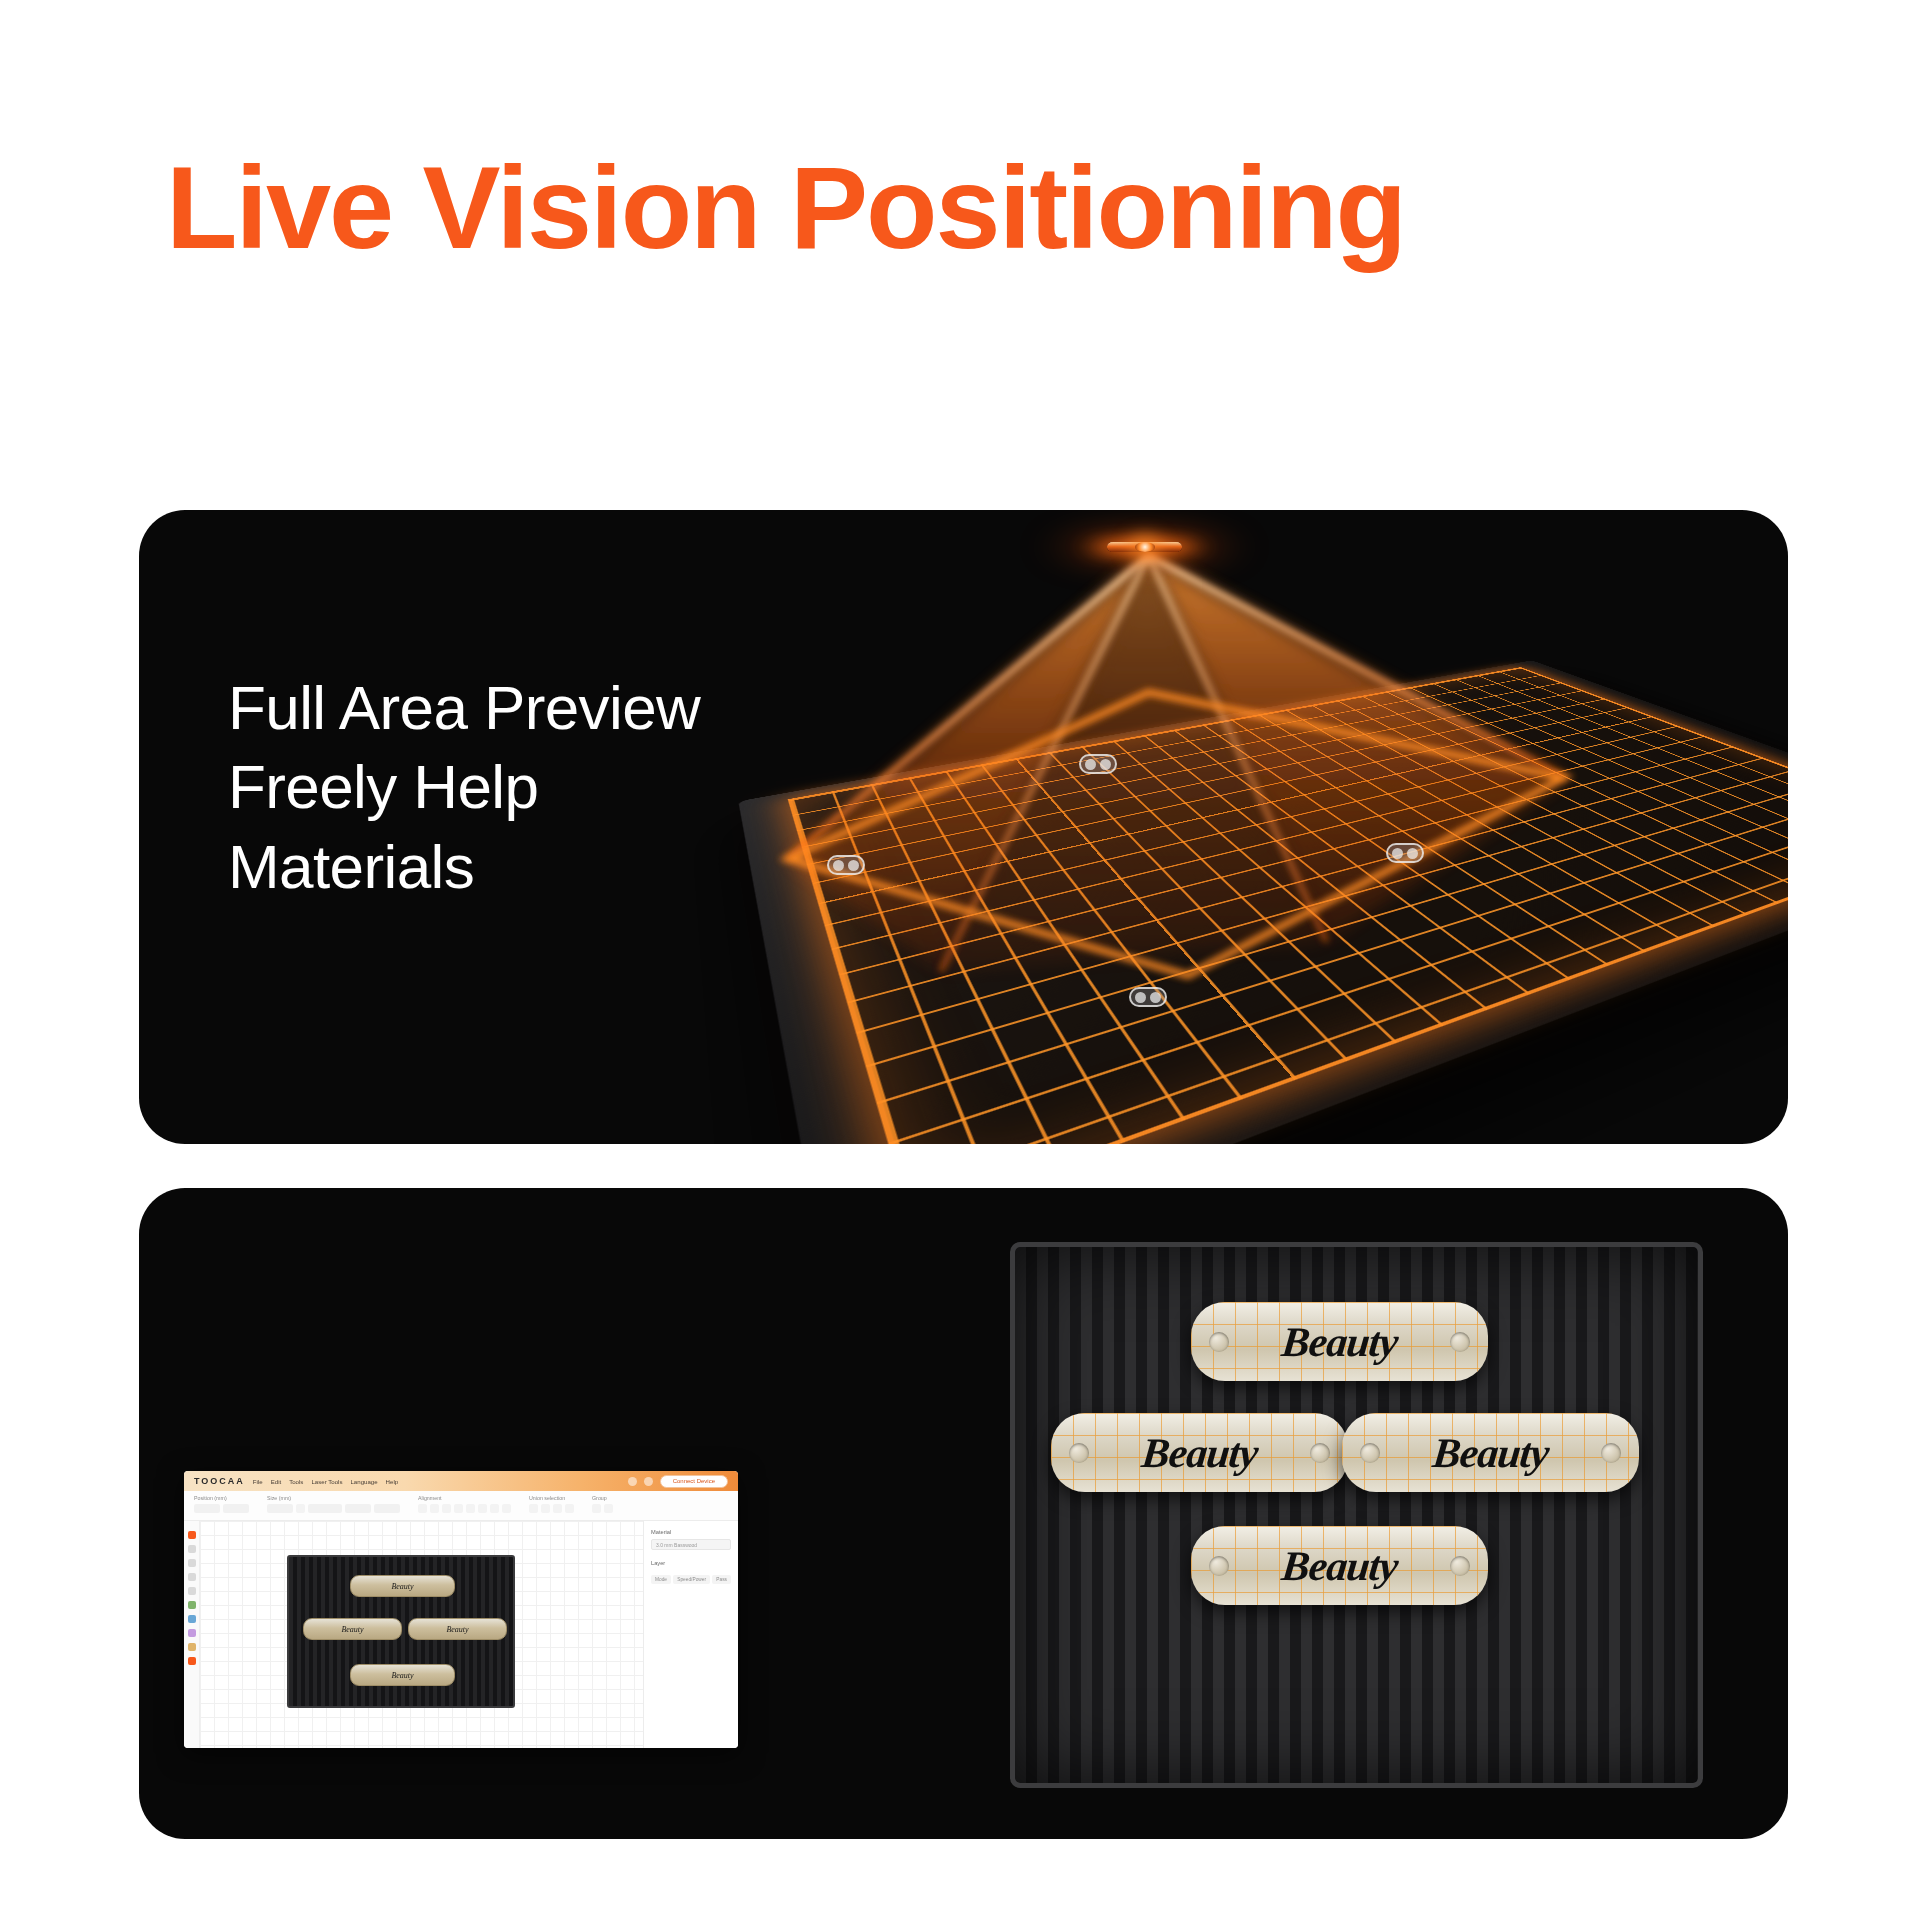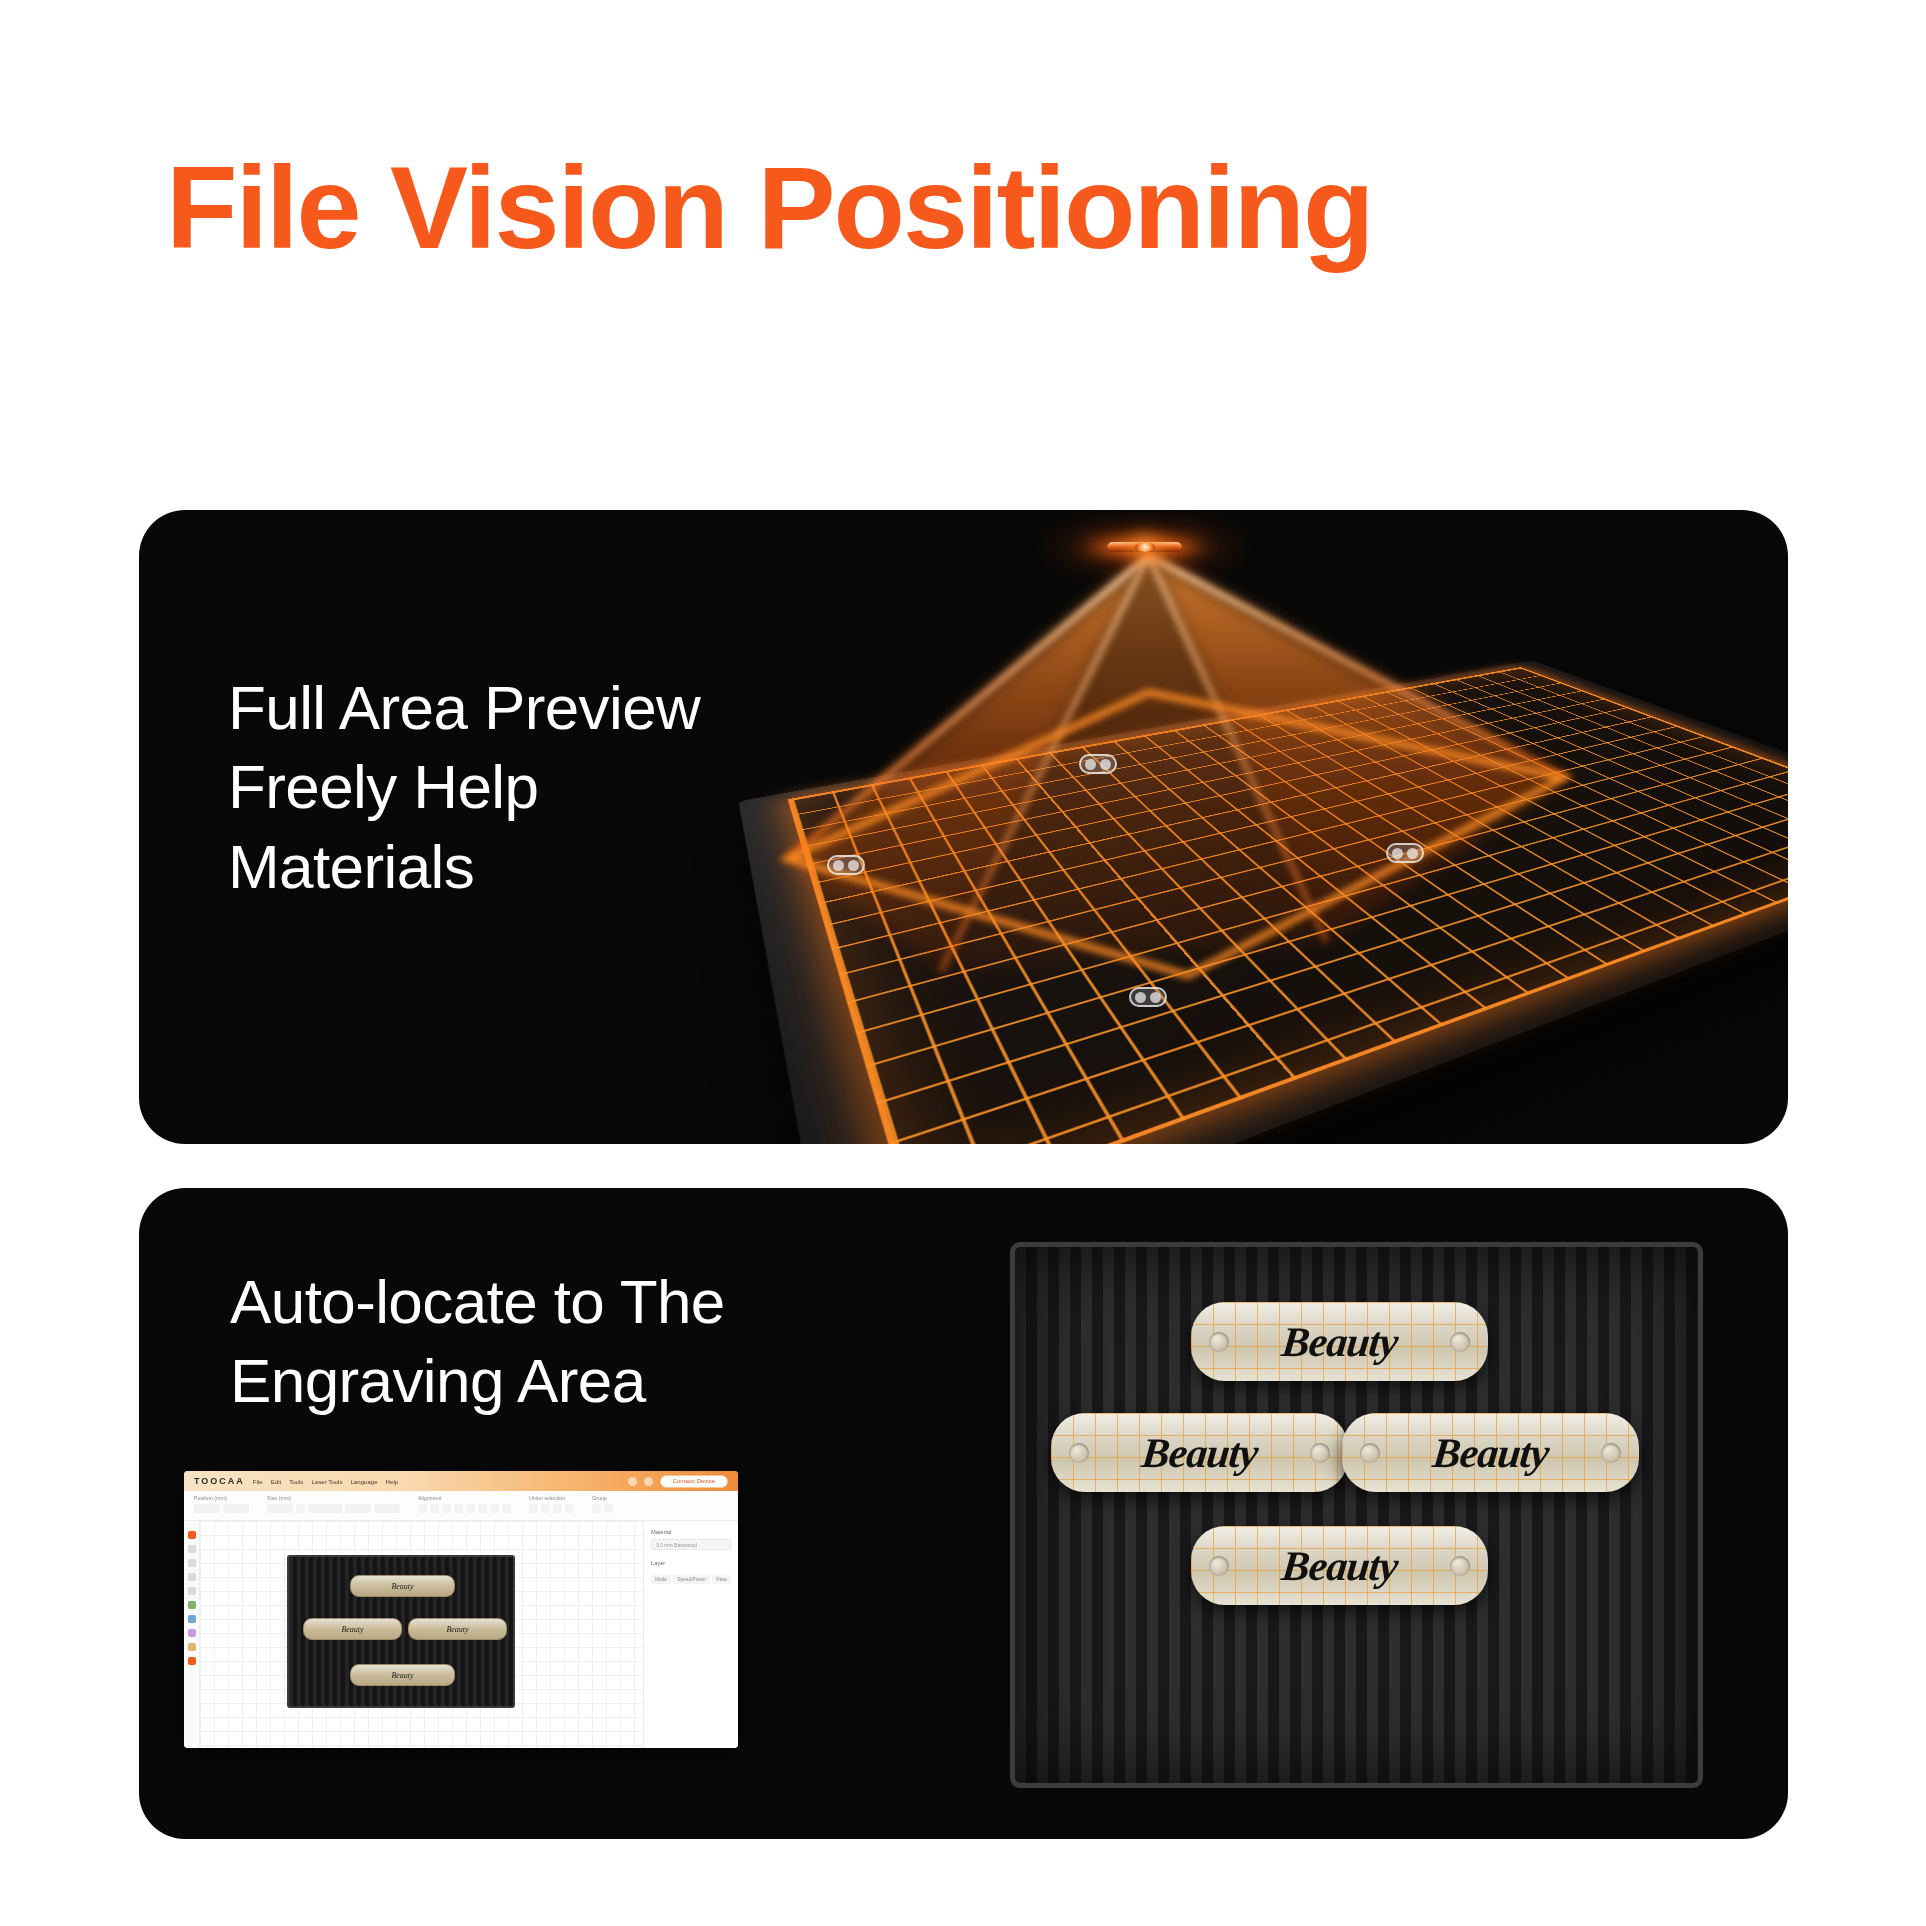--- a/index.html
+++ b/index.html
@@ -278,21 +278,21 @@
     transform: skewX(-6deg);
   }
   .pl-top    { left: 176px; top: 55px;  width: 297px; height: 79px; }
   .pl-midl   { left: 36px;  top: 166px; width: 297px; height: 79px; }
   .pl-midr   { left: 327px; top: 166px; width: 297px; height: 79px; }
   .pl-bottom { left: 176px; top: 279px; width: 297px; height: 79px; }
 </style>
 </head>
 <body>
 
-<div class="page-title">File Vision Positioning</div>
+<div class="page-title">Live Vision Positioning</div>
 
 <section class="panel" id="panel-one">
 
   <div class="panel-heading">Full Area Preview
 Freely Help
 Materials</div>
 
   <div class="bed-stage">
 
     <div class="cam-module">
@@ -338,22 +338,20 @@
 
     <div class="bed-marker m1"></div>
     <div class="bed-marker m2"></div>
     <div class="bed-marker m3"></div>
     <div class="bed-marker m4"></div>
   </div>
 </section>
 
 <section class="panel" id="panel-two">
 
-  <div class="panel-heading">Auto-locate to The
-Engraving Area</div>
 
   <div class="app-window">
 
     <div class="app-menubar">
       <span class="app-brand">TOOCAA</span>
       <span class="app-menu-item">File</span>
       <span class="app-menu-item">Edit</span>
       <span class="app-menu-item">Tools</span>
       <span class="app-menu-item">Laser Tools</span>
       <span class="app-menu-item">Language</span>

